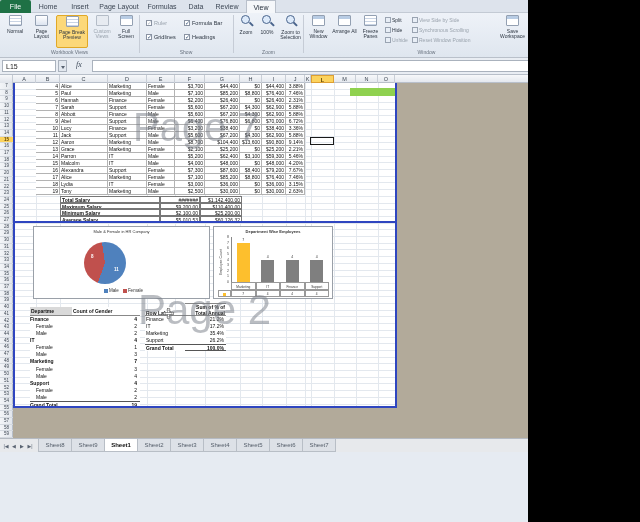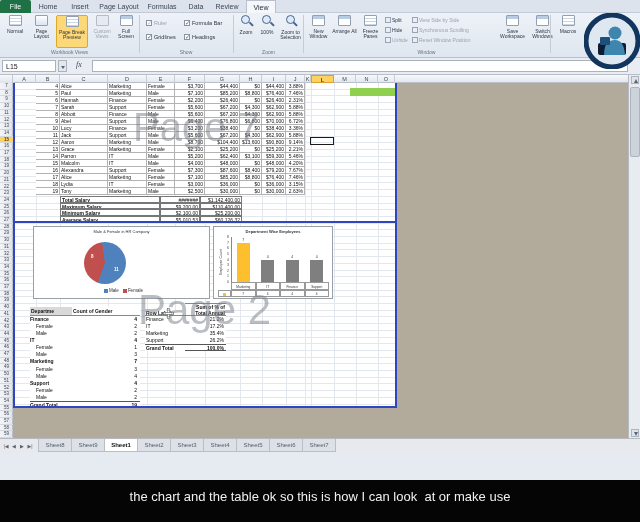--- a/index.html
+++ b/index.html
@@ -1,17 +1,17 @@
 <!DOCTYPE html>
 <html><head>
 <meta charset="utf-8">
 <style>
   html,body{margin:0;padding:0;background:#000;}
   *{box-sizing:border-box;}
-  .app{position:relative;width:640px;height:522px;background:#e6ebf2;overflow:hidden;
+  .app{position:relative;width:528px;height:522px;background:#e6ebf2;overflow:hidden;
        font-family:"Liberation Sans",sans-serif;-webkit-font-smoothing:antialiased;}
 
   
   .tabstrip{position:absolute;left:0;top:0;width:640px;height:13px;background:#dde3ec;border-bottom:1px solid #c3cad4;}
   .ftab{position:absolute;left:0;top:0;width:31px;height:13px;background:#1e7145;color:#fff;
         font-size:7px;line-height:13px;text-align:center;border-radius:2px 2px 0 0;}
   .rtab{position:absolute;top:0;height:13px;font-size:7px;line-height:13px;text-align:center;color:#3c4654;}
   .rtab.active{background:#f5f7fa;border:1px solid #b9c0cb;border-bottom:none;color:#1f2937;}
 
   
@@ -589,14 +589,13 @@
       <div class="stab" style="left: 71px; width: 34px;">Sheet9</div>
       <div class="stab active" style="left: 104px; width: 34px;">Sheet1</div>
       <div class="stab" style="left: 137px; width: 34px;">Sheet2</div>
       <div class="stab" style="left: 170px; width: 34px;">Sheet3</div>
       <div class="stab" style="left: 203px; width: 34px;">Sheet4</div>
       <div class="stab" style="left: 236px; width: 34px;">Sheet5</div>
       <div class="stab" style="left: 269px; width: 34px;">Sheet6</div>
       <div class="stab" style="left: 302px; width: 34px;">Sheet7</div>
     </div>
 
-  <div class="caption">the chart and the table ok so this is how I can look  at or make use</div>
 </div>
 
 </body></html>

